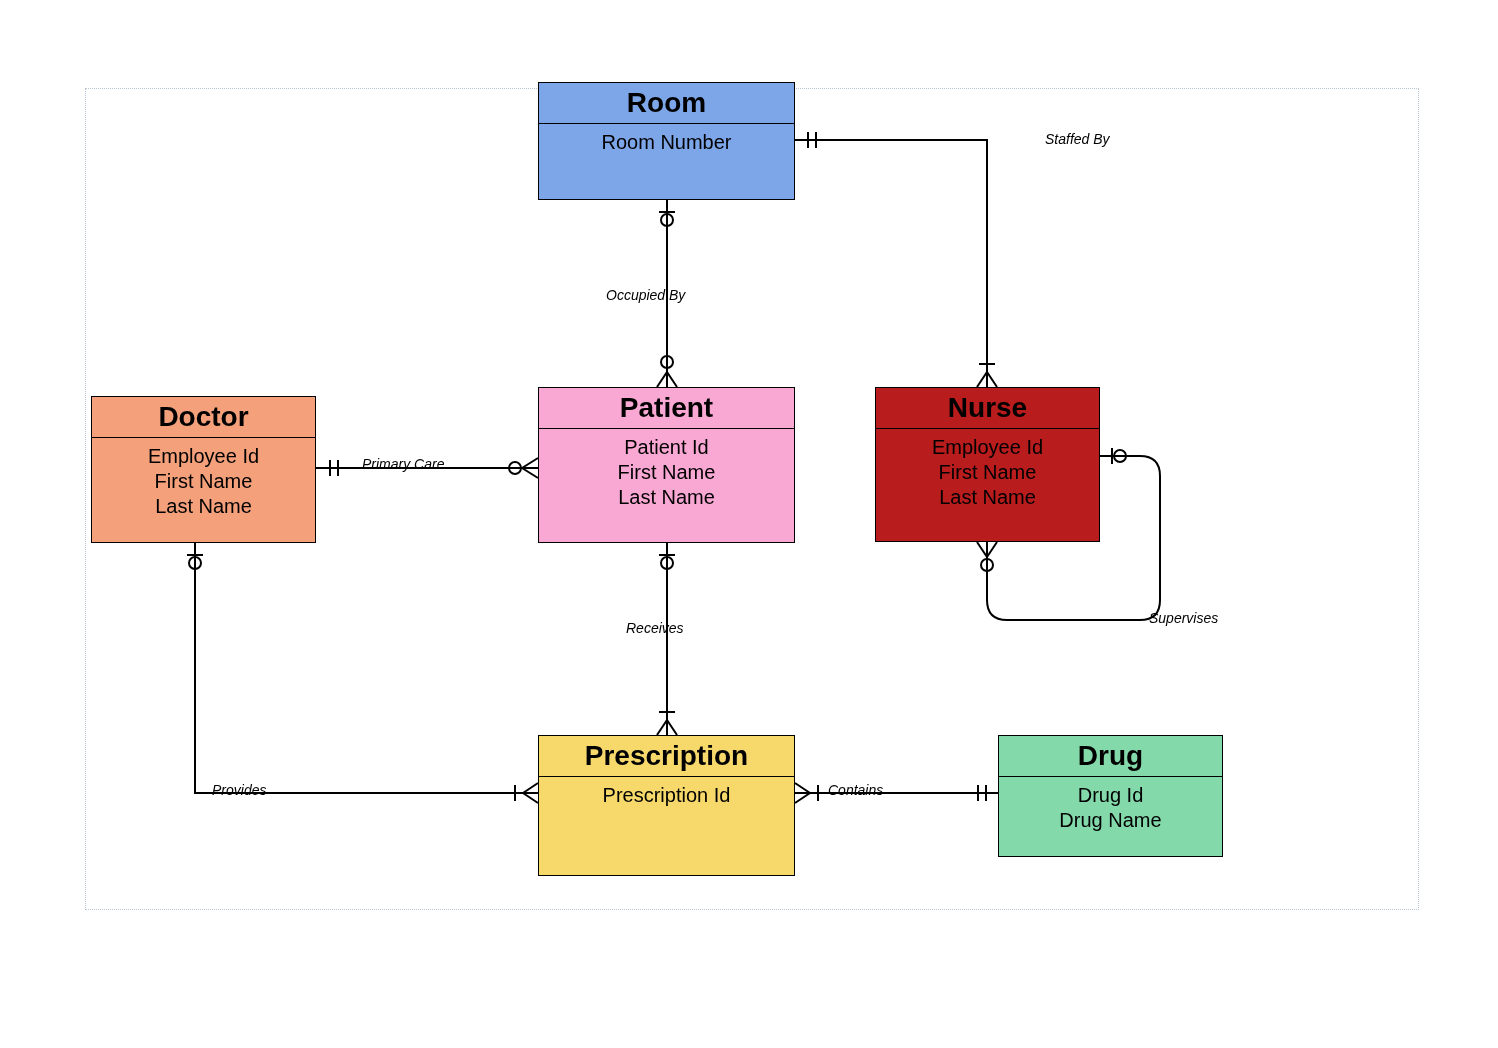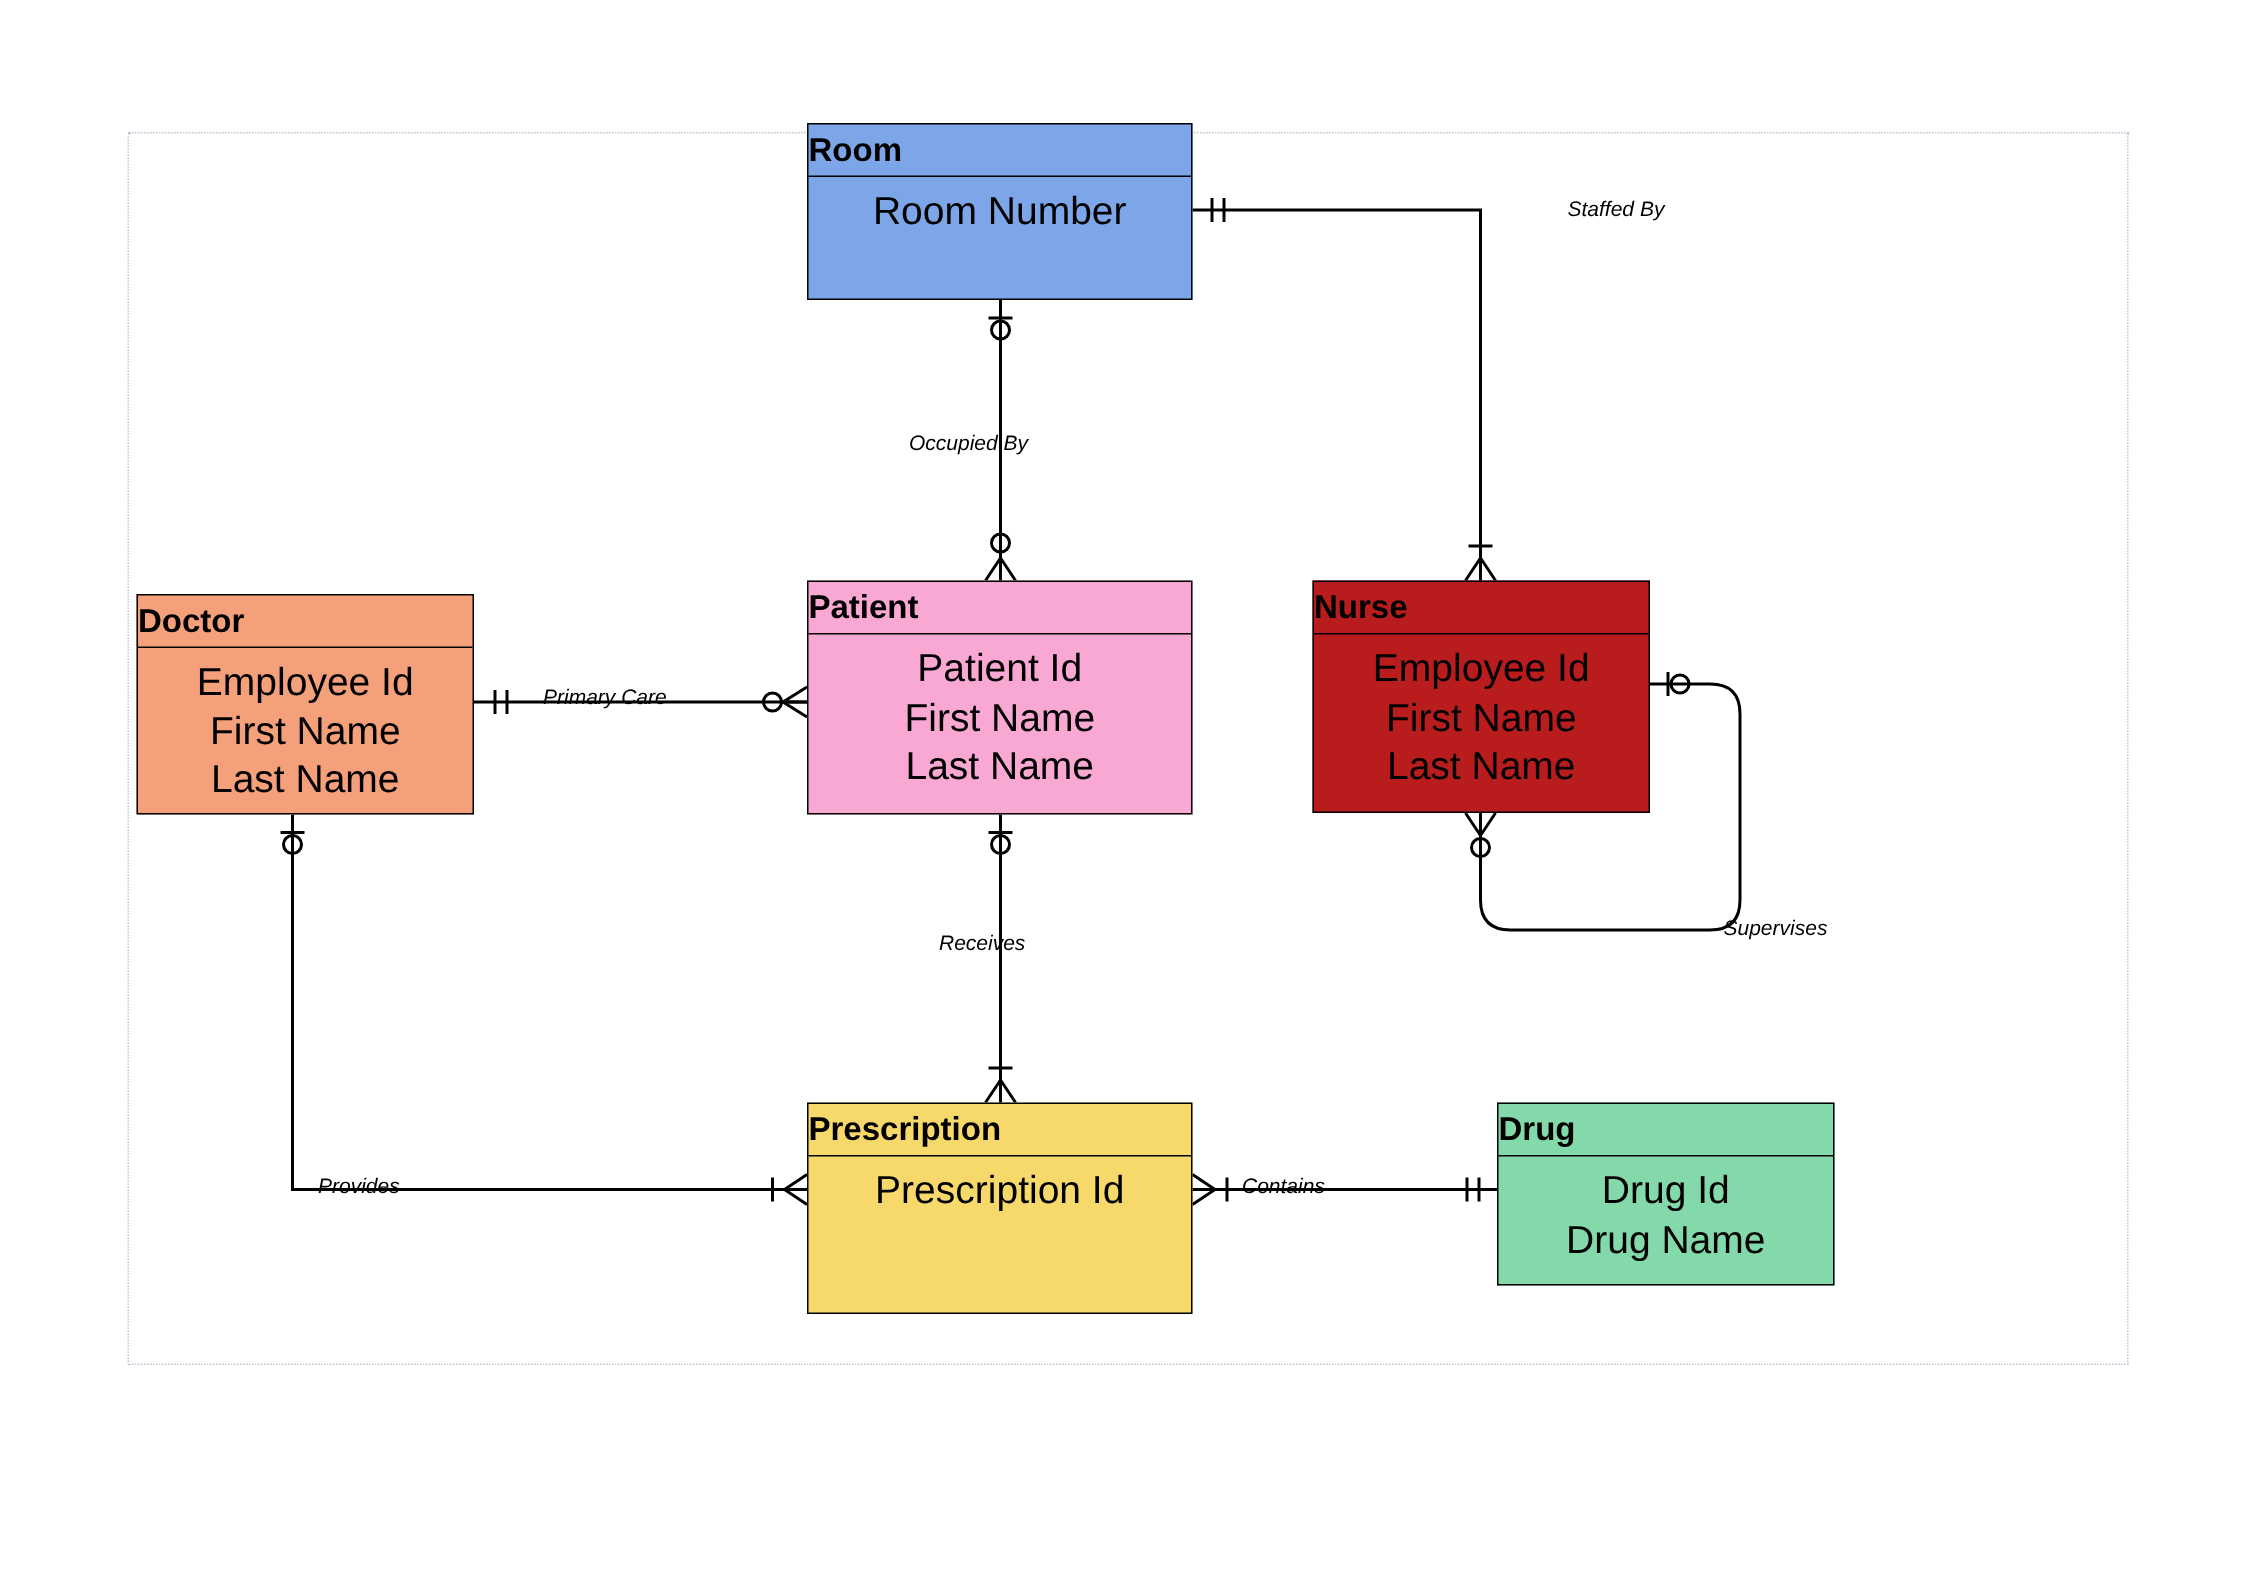--- a/index.html
+++ b/index.html
@@ -1,20 +1,20 @@
 <!DOCTYPE html>
 <html><head>
 <meta charset="utf-8">
 <style>
   html,body{margin:0;padding:0;background:#fff;font-family:Helvetica,Arial,sans-serif}
   #canvas{position:relative;width:1498px;height:1048px;background:#fff}
   .frame{position:absolute;border:1px dotted #b8c6d6}
   .entity{position:absolute;border:1px solid #000;box-sizing:border-box}
-  .entity .title{font-weight:bold;font-size:22px;text-align:left;border-bottom:1px solid #000;padding:4px 0}
-  .entity .attrs{text-align:center;font-size:26px;padding:6px 0;line-height:1.25}
+  .entity .title{font-weight:bold;font-size:28px;text-align:center;border-bottom:1px solid #000;padding:4px 0}
+  .entity .attrs{text-align:center;font-size:20px;padding:6px 0;line-height:1.25}
   .rel{position:absolute;font-style:italic;font-size:14px;white-space:nowrap}
   svg.conn{position:absolute;left:0;top:0;pointer-events:none}
 </style>
 </head>
 <body>
 
 <div id="canvas">
 
   <div class="frame" style="left:85px;top:88px;width:1332px;height:820px"></div>
 

